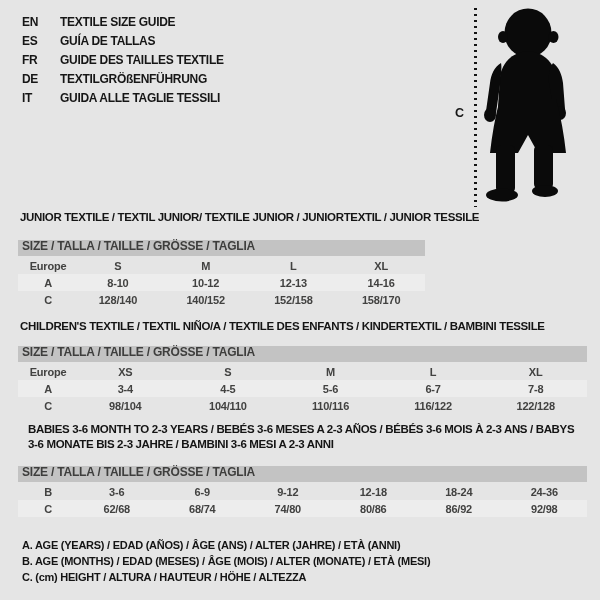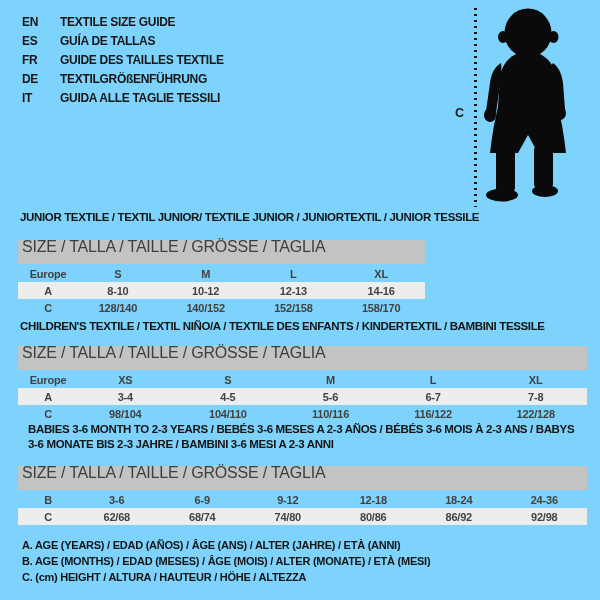--- a/index.html
+++ b/index.html
@@ -1,17 +1,17 @@
 <!DOCTYPE html>
 <html style="--bar-bg: #c3c3c3; --row-shaded: #ededed; --ink: #1a1a1a; --table-ink: #424241;"><head>
 <meta charset="utf-8">
 <style>
   html,body{margin:0;padding:0;background:#fff;}
   .sheet{
-    position:relative;width:600px;height:600px;background:#7dd3fc;overflow:hidden;
+    position:relative;width:600px;height:600px;background:#e5e5e5;overflow:hidden;
     font-family:"Liberation Sans","DejaVu Sans",sans-serif;color:var(--ink,#1a1a1a);
   }
   
   .lang{position:absolute;left:22px;top:13px;}
   .lang-row{display:flex;line-height:19px;font-weight:700;font-size:12px;letter-spacing:-0.3px;color:#161616;}
   .lang-code{width:38px;flex:0 0 38px;}
   
   .height-label{position:absolute;left:455px;top:106px;font-weight:700;font-size:12.5px;color:#161616;}
   .dotted-line{
     position:absolute;left:474px;top:8px;width:2.5px;height:199px;
@@ -22,22 +22,22 @@
   .sec-title{position:absolute;left:20px;font-size:11.5px;font-weight:700;letter-spacing:-0.35px;white-space:nowrap;color:#141414;}
   #t1-title{top:211px;}
   #t2-title{top:320px;}
   #t3-title{top:422px;white-space:normal;width:548px;line-height:15px;margin-left:8px;}
   
   .size-wrap{position:absolute;left:18px;}
   #t1-wrap{top:240px;width:407px;}
   #t2-wrap{top:346px;width:569px;}
   #t3-wrap{top:466px;width:569px;}
   .size-bar{
-    height:24px;line-height:13px;background:var(--bar-bg,#c3c3c3);
-    font-size:16px;font-weight:400;color:#3e3e3d;padding-left:4px;letter-spacing:-0.2px;
+    height:16px;line-height:13px;background:var(--bar-bg,#c3c3c3);
+    font-size:12px;font-weight:700;color:#3e3e3d;padding-left:4px;letter-spacing:-0.2px;
   }
   table.size-table{width:100%;border-collapse:collapse;table-layout:fixed;margin-top:1px;}
   table.size-table td{
     height:17px;text-align:center;vertical-align:middle;padding:0;
     font-size:11px;font-weight:700;letter-spacing:-0.2px;color:var(--table-ink,#424241);
   }
   table.size-table td:first-child{width:52px;text-align:center;padding-left:4px;}
   table.size-table tr.shaded{background:var(--row-shaded,#ededed);}
   
   .legend{position:absolute;left:22px;top:537px;}

